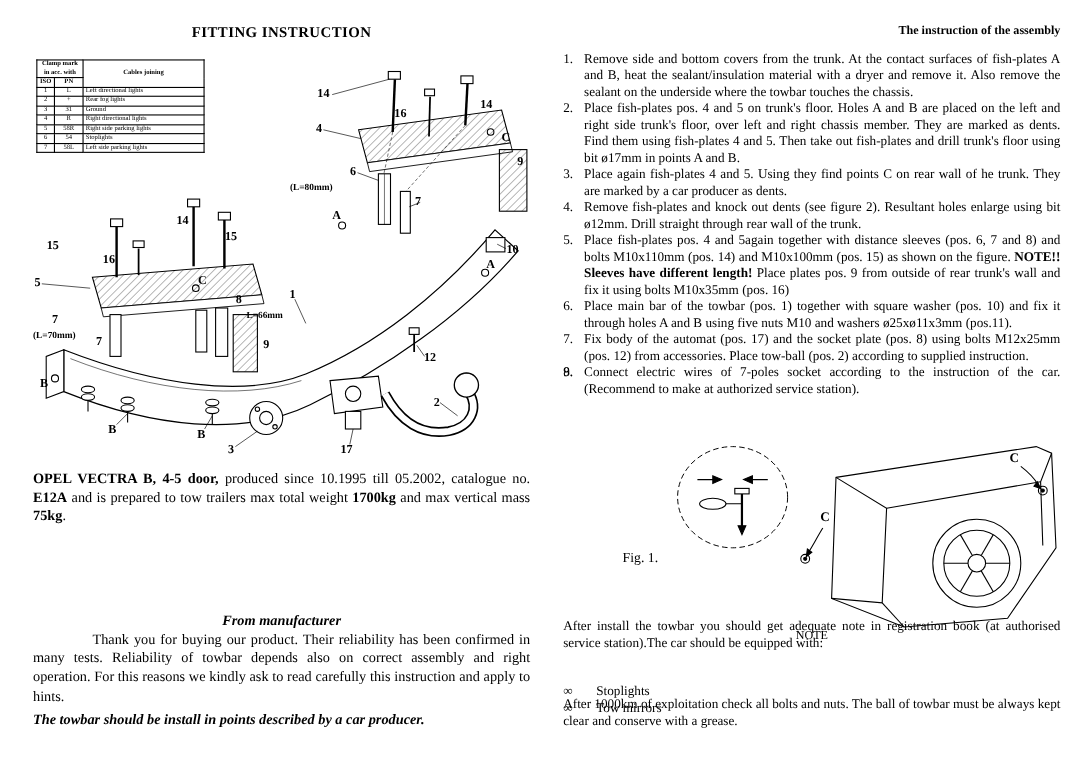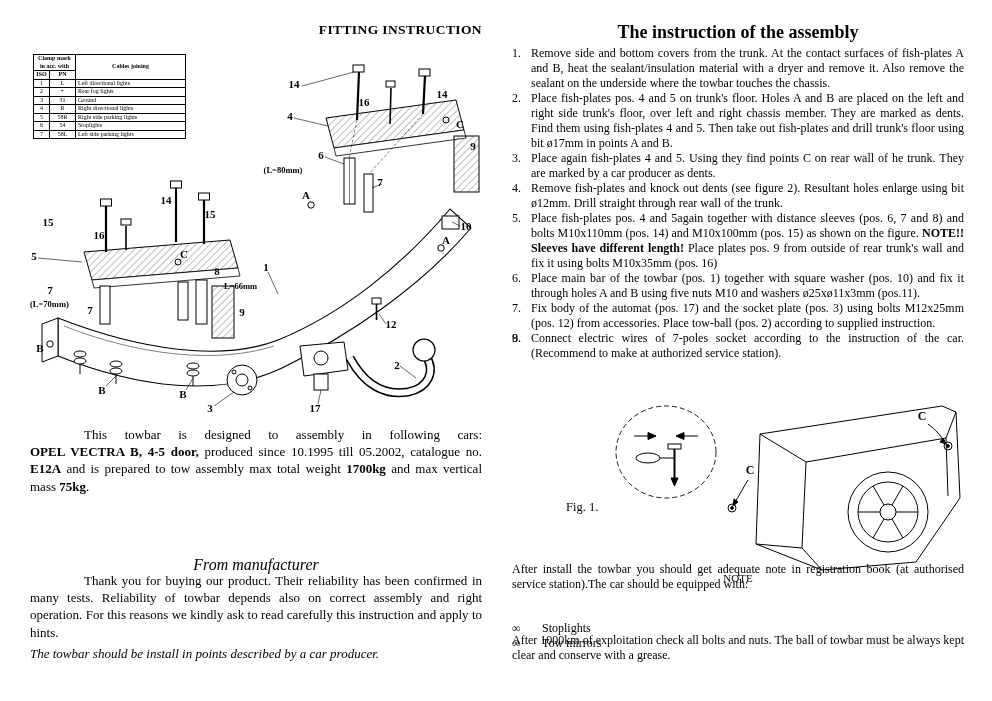--- a/index.html
+++ b/index.html
@@ -1,39 +1,39 @@
 <!DOCTYPE html>
 <html><head>
 <meta charset="utf-8">
 <style>
   * { margin:0; padding:0; box-sizing:border-box; }
   html,body { width:992px; height:701px; background:#fff; color:#000;
     font-family:"Liberation Serif", serif; position:relative; overflow:hidden; }
   .abs { position:absolute; }
   
-  .l-title { left:30px; top:22px; width:452px; text-align:right; font-weight:bold; font-size:13.5px; letter-spacing:.4px; }
-  .r-title { left:512px; top:22px; width:452px; text-align:center; font-weight:bold; font-size:18px; }
+  .l-title { left:30px; top:22px; width:452px; text-align:center; font-weight:bold; font-size:13.5px; letter-spacing:.4px; }
+  .r-title { left:512px; top:22px; width:452px; text-align:right; font-weight:bold; font-size:11px; }
   
   .clamp-table { left:33px; top:54px; border-collapse:collapse; font-size:6px; background:#fff; }
   .clamp-table th, .clamp-table td { border:1px solid #000; padding:0 2px; line-height:1.25; }
   .clamp-table th { font-weight:bold; text-align:center; }
   .clamp-table td { text-align:center; }
   .clamp-table td.cable { text-align:left; }
   .col-iso { width:16px; } .col-pn { width:26px; } .col-cable { width:110px; }
   
   .diagram { left:28px; top:58px; }
   .diagram text { font-family:"Liberation Serif", serif; font-weight:bold; font-size:11px; text-anchor:middle; }
   .diagram text.sm { font-size:8.5px; }
   .diagram text.start { text-anchor:start; }
   
   .desc { left:30px; top:426px; width:452px; font-size:13px; line-height:17.2px; text-align:justify; }
   .desc-first { display:block; text-indent:54px; text-align:justify; text-align-last:justify; }
-  .manu-title { left:30px; top:556px; width:452px; text-align:center; font-weight:normal; font-style:italic; font-size:16px; }
+  .manu-title { left:30px; top:556px; width:452px; text-align:center; font-weight:bold; font-style:italic; font-size:13px; }
   .manu-body { left:30px; top:572px; width:452px; font-size:13px; line-height:17.2px; text-align:justify; text-indent:54px; }
-  .manu-note { left:30px; top:646px; width:452px; font-size:13px; font-style:italic; }
+  .manu-note { left:30px; top:646px; width:452px; font-size:13px; font-style:italic;font-weight:bold; }
   
   .steps { left:512px; top:46px; width:452px; }
   .step { position:relative; padding-left:19px; text-align:justify; font-size:12px; line-height:15px; }
   .step .num { position:absolute; left:0; top:0; }
   
   .fig-caption { left:566px; top:500px; font-size:12.5px; }
   .fig2 { left:610px; top:400px; }
   .fig2 text { font-family:"Liberation Serif", serif; font-weight:bold; font-size:12px; text-anchor:middle; }
   
   .note-title { left:512px; top:572px; width:452px; text-align:center; font-weight:normal; font-size:11px; }
@@ -235,38 +235,37 @@
       </tr>
   <tr>
         <td>7</td>
         <td>58L</td>
         <td class="cable">Left side parking lights</td>
       </tr>
 </tbody>
   </table>
 
 <div class="abs desc">
-  <span class="desc-first">This towbar is designed to assembly in following cars:</span>
-  <b>OPEL VECTRA B, 4-5 door,</b><span> produced since 10.1995 till 05.2002, catalogue no. </span><b>E12A</b><span> and is prepared to tow assembly max total weight </span><b>1700kg</b><span> and max vertical mass </span><b>75kg</b><span>.</span>
+  <b>OPEL VECTRA B, 4-5 door,</b><span> produced since 10.1995 till 05.2002, catalogue no. </span><b>E12A</b><span> and is prepared to tow trailers max total weight </span><b>1700kg</b><span> and max vertical mass </span><b>75kg</b><span>.</span>
 </div>
 
 <div class="abs manu-title">From manufacturer</div>
 <div class="abs manu-body">Thank you for buying our product. Their reliability has been confirmed in many tests. Reliability of towbar depends also on correct assembly and right operation. For this reasons we kindly ask to read carefully this instruction and apply to hints.</div>
 <div class="abs manu-note">The towbar should be install in points described by a car producer.</div>
 
 <div class="abs r-title">The instruction of the assembly</div>
 
 <div class="abs steps">
   <div class="step"><span class="num">1.</span><span>Remove side and bottom covers from the trunk. At the contact surfaces of fish-plates A and B, heat the sealant/insulation material with a dryer and remove it. Also remove the sealant on the underside where the towbar touches the chassis.</span></div>
   <div class="step"><span class="num">2.</span><span>Place fish-plates pos. 4 and 5 on trunk's floor. Holes A and B are placed on the left and right side trunk's floor, over left and right chassis member. They are marked as dents. Find them using fish-plates 4 and 5. Then take out fish-plates and drill trunk's floor using bit ø17mm in points A and B.</span></div>
   <div class="step"><span class="num">3.</span><span>Place again fish-plates 4 and 5. Using they find points C on rear wall of he trunk. They are marked by a car producer as dents.</span></div>
   <div class="step"><span class="num">4.</span><span>Remove fish-plates and knock out dents (see figure 2). Resultant holes enlarge using bit ø12mm. Drill straight through rear wall of the trunk.</span></div>
   <div class="step"><span class="num">5.</span><span>Place fish-plates pos. 4 and 5again together with distance sleeves (pos. 6, 7 and 8) and bolts M10x110mm (pos. 14) and M10x100mm (pos. 15) as shown on the figure. </span><b>NOTE!! Sleeves have different length!</b><span> Place plates pos. 9 from outside of rear trunk's wall and fix it using bolts M10x35mm (pos. 16)</span></div>
   <div class="step"><span class="num">6.</span><span>Place main bar of the towbar (pos. 1) together with square washer (pos. 10) and fix it through holes A and B using five nuts M10 and washers ø25xø11x3mm (pos.11).</span></div>
-  <div class="step"><span class="num">7.</span><span>Fix body of the automat (pos. 17) and the socket plate (pos. 3) using bolts M12x25mm (pos. 12) from accessories. Place tow-ball (pos. 2) according to supplied instruction.</span></div>
+  <div class="step"><span class="num">7.</span><span>Fix body of the automat (pos. 17) and the socket plate (pos. 8) using bolts M12x25mm (pos. 12) from accessories. Place tow-ball (pos. 2) according to supplied instruction.</span></div>
   <div class="step"><span class="num">8.</span></div>
   <div class="step"><span class="num">9.</span><span>Connect electric wires of 7-poles socket according to the instruction of the car. (Recommend to make at authorized service station).</span></div>
 </div>
 
 <div class="abs fig-caption">Fig. 1.</div>
 
 <svg class="abs fig2" width="354" height="176" viewBox="0 0 354 176">
   <ellipse cx="56" cy="52" rx="50" ry="46" fill="none" stroke="#000" stroke-width="0.9" stroke-dasharray="5 3"></ellipse>
   <g stroke="#000" fill="#000">
     <line x1="24" y1="36" x2="42" y2="36"></line>

